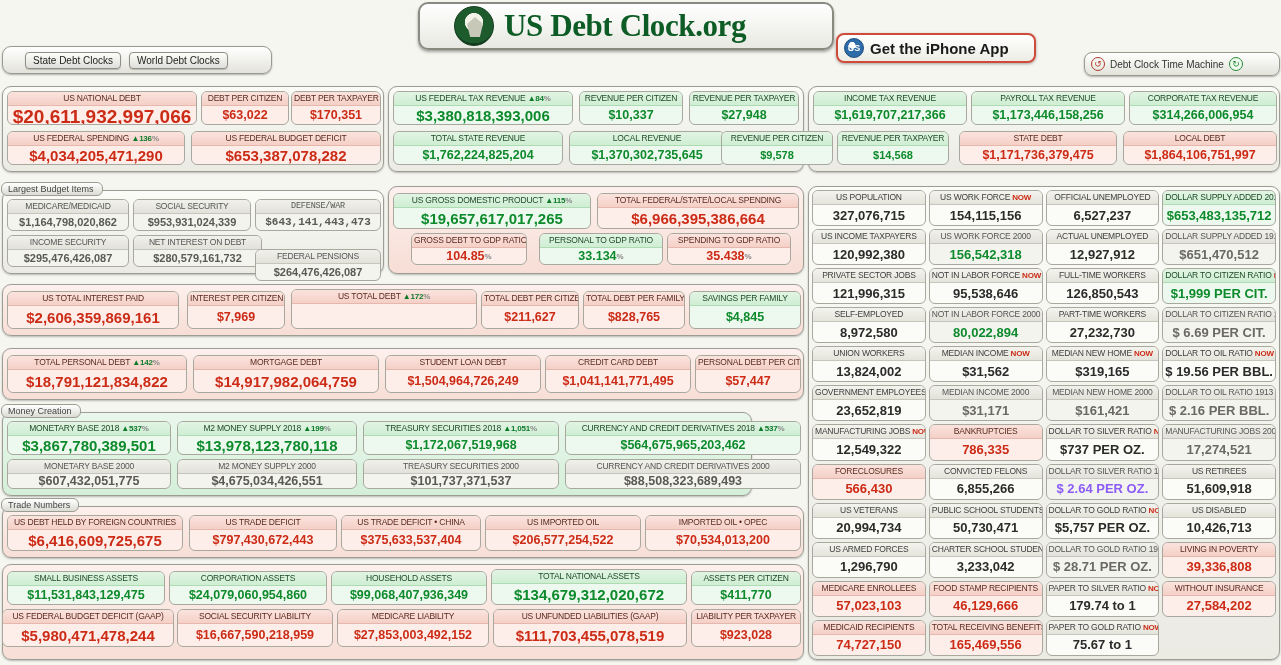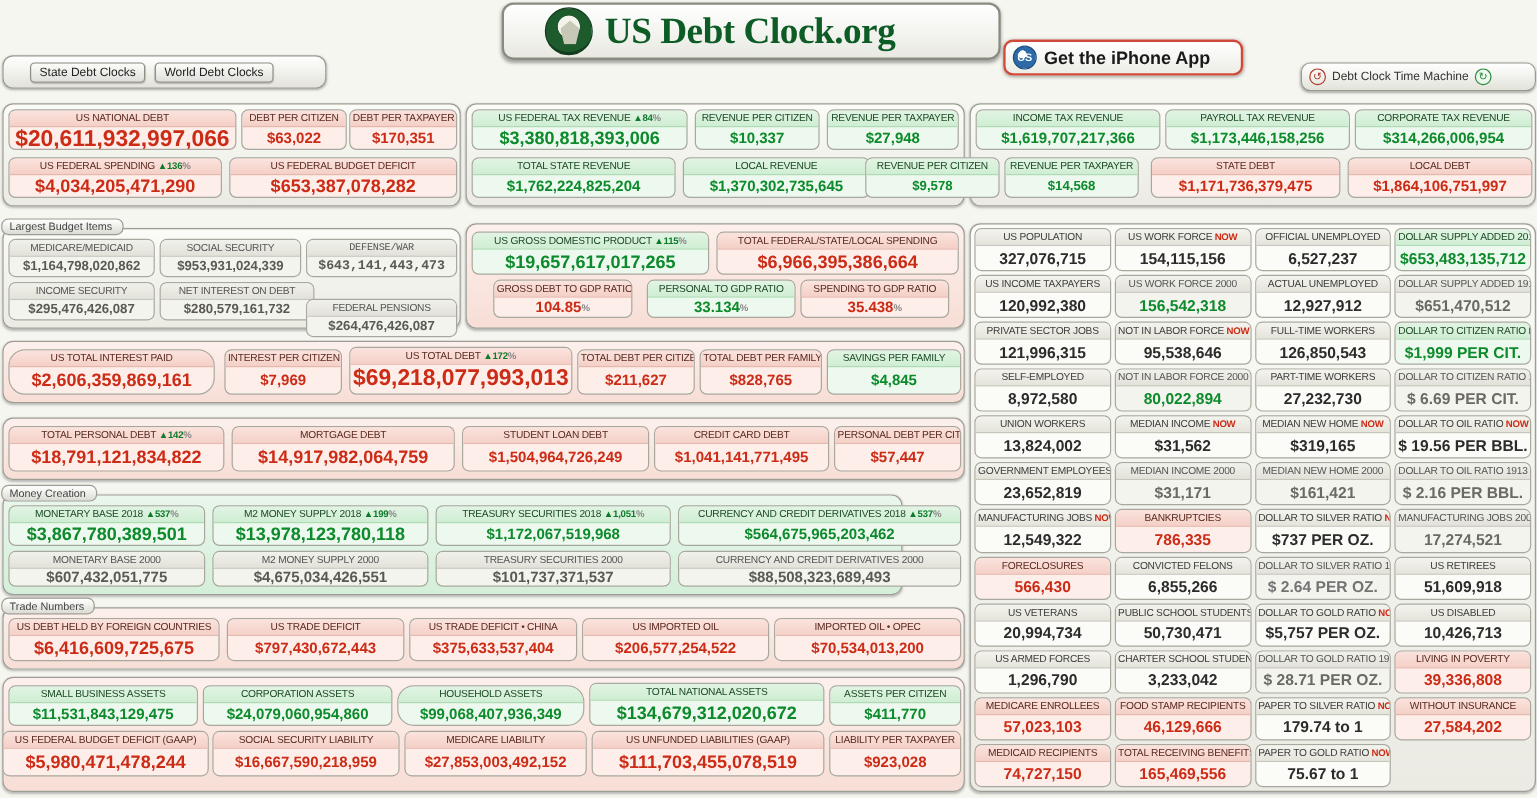--- a/index.html
+++ b/index.html
@@ -336,34 +336,33 @@
   <div class="cell red sm" style="left:278px;top:46px;width:124px;height:32px;">
     <div class="lbl">SPENDING TO GDP RATIO</div>
     <div class="val">
         <span>35.438</span>
         <span class="pctmark">%</span>
       </div>
   </div>
 </div>
 
 <div class="panel" style="left:2px;top:284px;width:802px;height:52px;background:linear-gradient(#fdf0ec,#f7ded6);">
-  <div class="cell red mid" style="left:4px;top:6px;width:172px;height:38px;border-radius:14px;">
+  <div class="cell red mid" style="left:4px;top:6px;width:172px;height:38px;">
     <div class="lbl">US TOTAL INTEREST PAID</div>
     <div class="val">$2,606,359,869,161</div>
   </div>
   <div class="cell red sm" style="left:184px;top:6px;width:98px;height:38px;">
     <div class="lbl">INTEREST PER CITIZEN</div>
     <div class="val">$7,969</div>
   </div>
   <div class="cell red big" style="left:288px;top:4px;width:186px;height:40px;">
     <div class="lbl">
       <span>US TOTAL DEBT</span>
       <span class="up">▲<span>172</span><span class="pctmark">%</span></span>
     </div>
-    <div class="val">$69,218,077,993,013</div>
   </div>
   <div class="cell red sm" style="left:478px;top:6px;width:98px;height:38px;">
     <div class="lbl">TOTAL DEBT PER CITIZEN</div>
     <div class="val">$211,627</div>
   </div>
   <div class="cell red sm" style="left:580px;top:6px;width:102px;height:38px;">
     <div class="lbl">TOTAL DEBT PER FAMILY</div>
     <div class="val">$828,765</div>
   </div>
   <div class="cell green sm" style="left:686px;top:6px;width:112px;height:38px;">
@@ -473,21 +472,21 @@
 
 <div class="panel" style="left:2px;top:564px;width:802px;height:96px;background:linear-gradient(#fdf0ec,#f7ded6);">
   <div class="cell green sm" style="left:4px;top:6px;width:158px;height:34px;">
     <div class="lbl">SMALL BUSINESS ASSETS</div>
     <div class="val">$11,531,843,129,475</div>
   </div>
   <div class="cell green sm" style="left:166px;top:6px;width:158px;height:34px;">
     <div class="lbl">CORPORATION ASSETS</div>
     <div class="val">$24,079,060,954,860</div>
   </div>
-  <div class="cell green sm" style="left:328px;top:6px;width:156px;height:34px;border-radius:14px;">
+  <div class="cell green sm" style="left:328px;top:6px;width:156px;height:34px;">
     <div class="lbl">HOUSEHOLD ASSETS</div>
     <div class="val">$99,068,407,936,349</div>
   </div>
   <div class="cell green mid" style="left:488px;top:4px;width:196px;height:36px;">
     <div class="lbl">TOTAL NATIONAL ASSETS</div>
     <div class="val">$134,679,312,020,672</div>
   </div>
   <div class="cell green sm" style="left:688px;top:6px;width:110px;height:34px;">
     <div class="lbl">ASSETS PER CITIZEN</div>
     <div class="val">$411,770</div>
@@ -632,21 +631,21 @@
       <div class="cell red xs" style="position: relative;">
         <div class="lbl">FORECLOSURES</div>
         <div class="val" style="font-size: 13px;">566,430</div>
       </div>
       <div class="cell dark xs" style="position: relative;">
         <div class="lbl">CONVICTED FELONS</div>
         <div class="val" style="font-size: 13px;">6,855,266</div>
       </div>
       <div class="cell grey xs" style="position: relative;">
         <div class="lbl">DOLLAR TO SILVER RATIO 1913</div>
-        <div class="val" style="font-size: 13px; color: #737373;">$ 2.64 PER OZ.</div>
+        <div class="val" style="font-size: 13px; color: #8b5cf6;">$ 2.64 PER OZ.</div>
       </div>
       <div class="cell dark xs" style="position: relative;">
         <div class="lbl">US RETIREES</div>
         <div class="val" style="font-size: 13px;">51,609,918</div>
       </div>
       <div class="cell dark xs" style="position: relative;">
         <div class="lbl">US VETERANS</div>
         <div class="val" style="font-size: 13px;">20,994,734</div>
       </div>
       <div class="cell dark xs" style="position: relative;">

